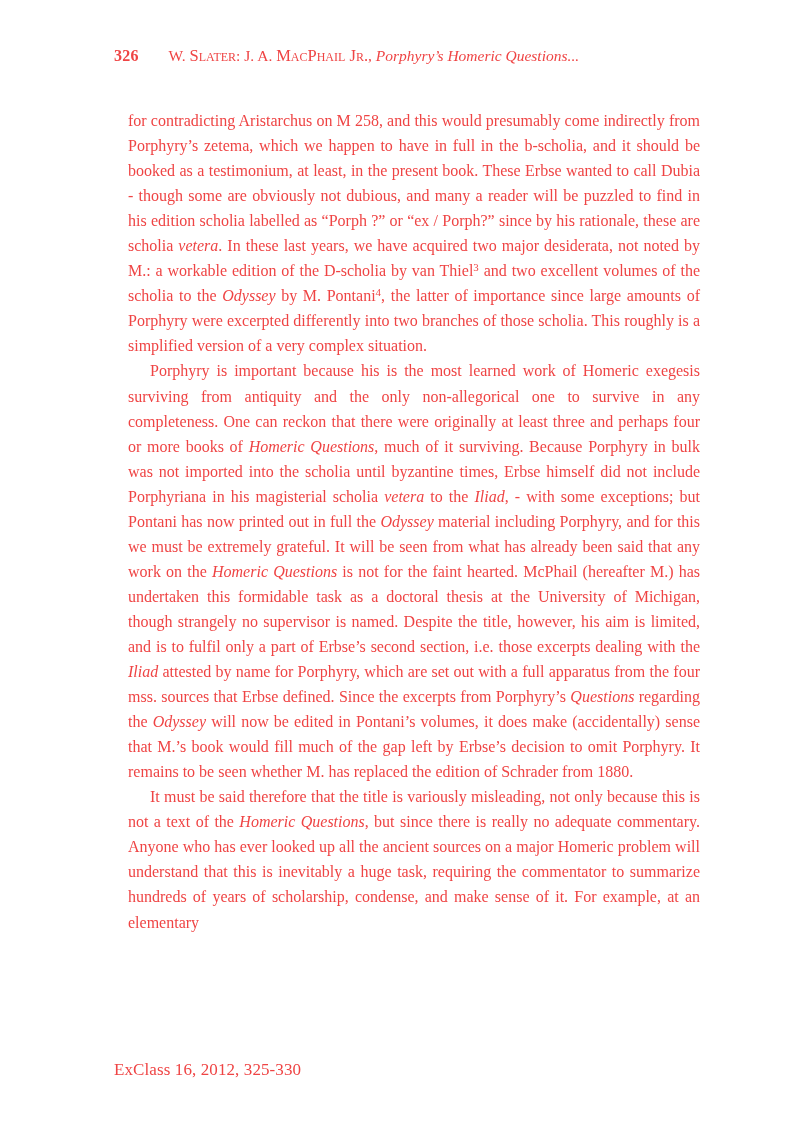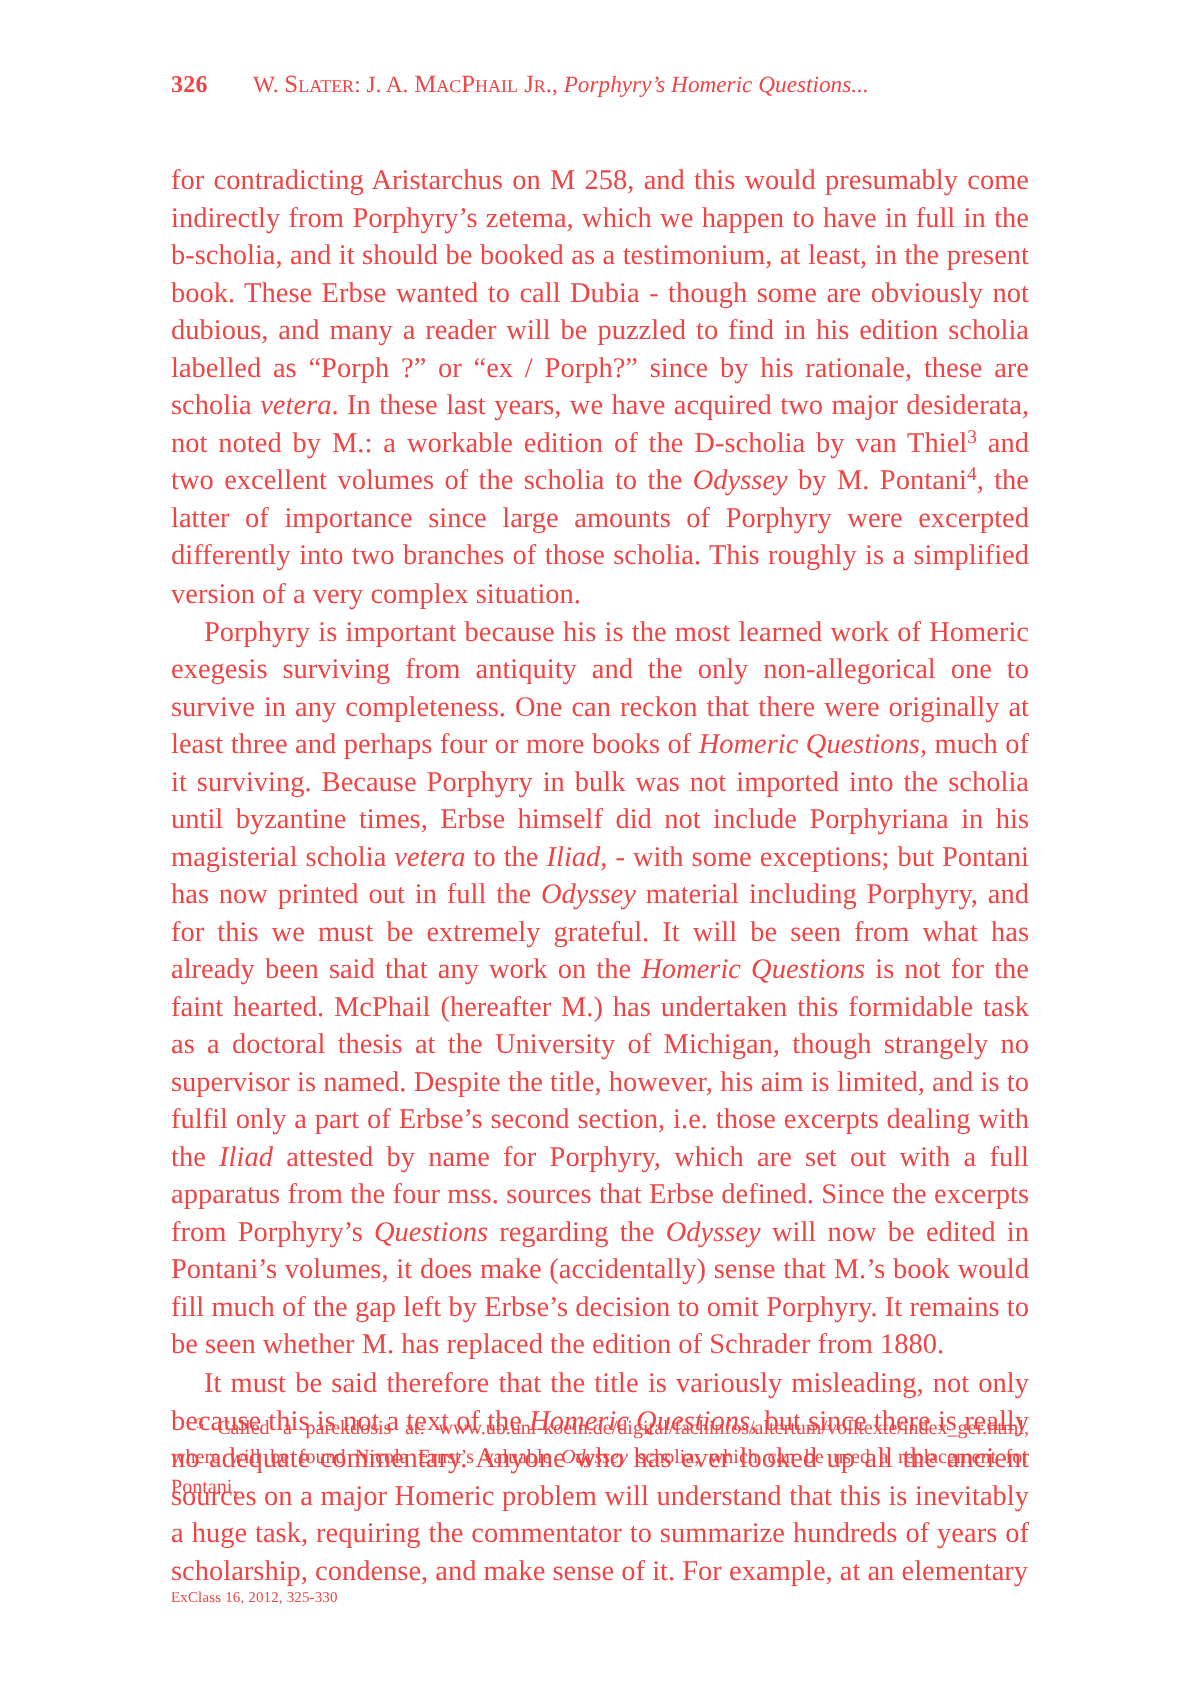--- a/index.html
+++ b/index.html
@@ -40,24 +40,24 @@
     font-variant: small-caps;
     font-size: 16.5px;
   }
   .runhead .ital {
     font-style: italic;
   }
 
   
   .body {
     position: absolute;
-    left: 114px;
+    left: 128px;
     top: 108px;
     width: 572px;
-    font-size: 19px;
+    font-size: 16px;
     line-height: 25.05px;
     text-align: justify;
     text-justify: inter-word;
     hyphens: none;
   }
   .body p {
     margin: 0;
     text-indent: 22px;
   }
   .body p.first {
@@ -89,39 +89,38 @@
   .footnotes .fn sup {
     font-size: 0.72em;
     vertical-align: 0.42em;
   }
 
   
   .footer {
     position: absolute;
     left: 114px;
     top: 1060px;
-    font-size: 10px;
+    font-size: 17px;
     letter-spacing: 0.1px;
     white-space: nowrap;
   }
 </style>
 </head>
 <body>
 
 <div class="page">
 
   <div class="runhead">
     <span class="folio">326</span><span class="headtext"><span>W. </span><span class="sc">Slater</span><span>: J. A. </span><span class="sc">MacPhail</span><span class="sc"> Jr.</span><span>, </span><span class="ital">Porphyry’s Homeric Questions...</span></span>
   </div>
 
   <div class="body">
       <p class="first"><span>for contradicting Aristarchus on M 258, and this would presumably come indirectly from Porphyry’s zetema, which we happen to have in full in the b-scholia, and it should be booked as a testimonium, at least, in the present book. These Erbse wanted to call Dubia - though some are obviously not dubious, and many a reader will be puzzled to find in his edition scholia labelled as “Porph ?” or “ex / Porph?” since by his rationale, these are scholia </span><i>vetera</i><span>. In these last years, we have acquired two major desiderata, not noted by M.: a workable edition of the D-scholia by van Thiel</span><sup>3</sup><span> and two excellent volumes of the scholia to the </span><i>Odyssey</i><span> by M. Pontani</span><sup>4</sup><span>, the latter of importance since large amounts of Porphyry were excerpted differently into two branches of those scholia. This roughly is a simplified version of a very complex situation.</span></p>
       <p><span>Porphyry is important because his is the most learned work of Homeric exegesis surviving from antiquity and the only non-allegorical one to survive in any completeness. One can reckon that there were originally at least three and perhaps four or more books of </span><i>Homeric Questions</i><span>, much of it surviving. Because Porphyry in bulk was not imported into the scholia until byzantine times, Erbse himself did not include Porphyriana in his magisterial scholia </span><i>vetera</i><span> to the </span><i>Iliad</i><span>, - with some exceptions; but Pontani has now printed out in full the </span><i>Odyssey</i><span> material including Porphyry, and for this we must be extremely grateful. It will be seen from what has already been said that any work on the </span><i>Homeric Questions</i><span> is not for the faint hearted. McPhail (hereafter M.) has undertaken this formidable task as a doctoral thesis at the University of Michigan, though strangely no supervisor is named. Despite the title, however, his aim is limited, and is to fulfil only a part of Erbse’s second section, i.e. those excerpts dealing with the </span><i>Iliad</i><span> attested by name for Porphyry, which are set out with a full apparatus from the four mss. sources that Erbse defined. Since the excerpts from Porphyry’s </span><i>Questions</i><span> regarding the </span><i>Odyssey</i><span> will now be edited in Pontani’s volumes, it does make (accidentally) sense that M.’s book would fill much of the gap left by Erbse’s decision to omit Porphyry. It remains to be seen whether M. has replaced the edition of Schrader from 1880.</span></p>
       <p><span>It must be said therefore that the title is variously misleading, not only because this is not a text of the </span><i>Homeric Questions</i><span>, but since there is really no adequate commentary. Anyone who has ever looked up all the ancient sources on a major Homeric problem will understand that this is inevitably a huge task, requiring the commentator to summarize hundreds of  years of scholarship, condense, and make sense of it. For example, at an elementary</span></p>
     </div>
 
   <div class="footnotes">
-      <p class="fn"><sup>3</sup><span> Called a parekdosis at: www.ub.uni-koeln.de/digital/fachinfos/altertum/volltexte/index_ger.html, where will be found Nicola Ernst’s valuable </span><i>Odyssey</i><span> scholia, which can be used a replacement for Pontani.</span></p>
     </div>
 
   <div class="footer"><span class="ital">ExClass</span><span> 16, 2012, 325-330</span></div>
 
 </div>
 
 </body></html>

